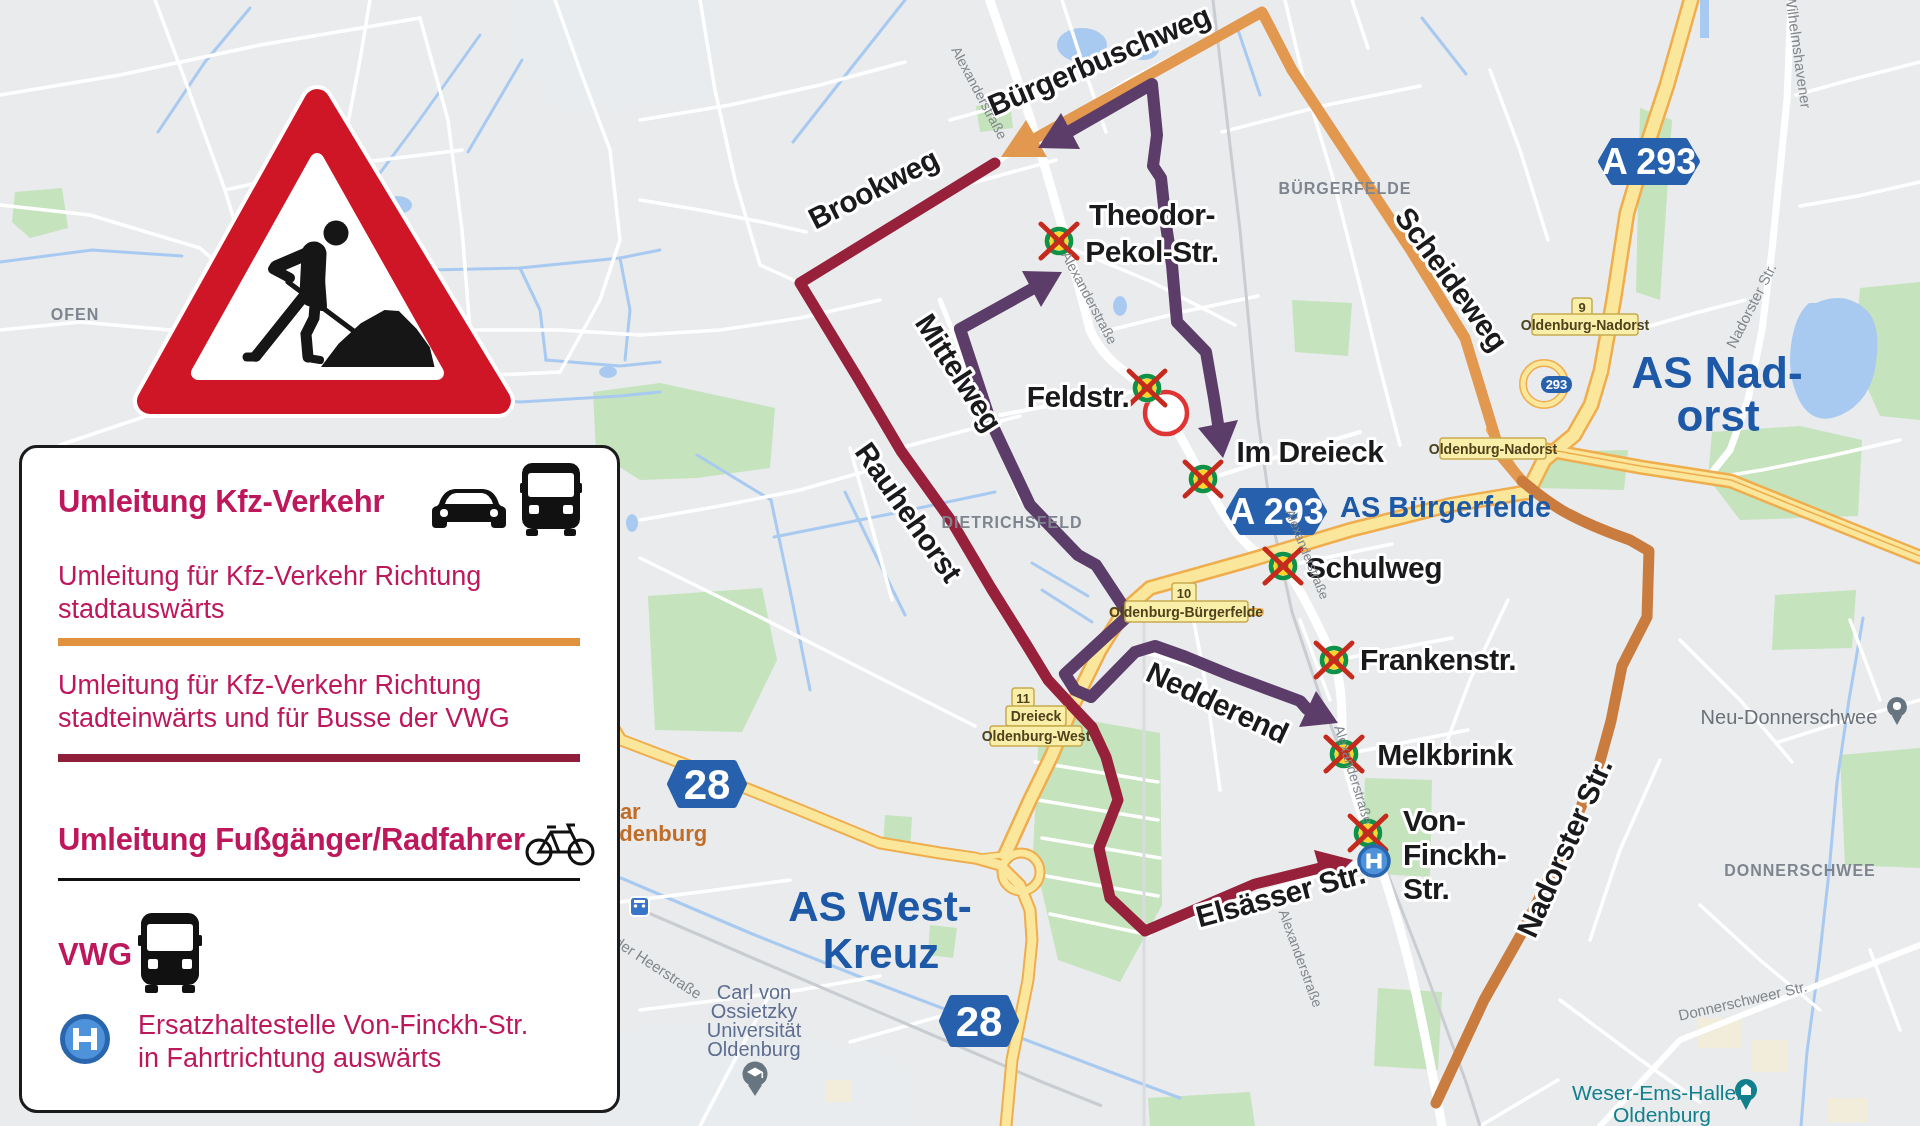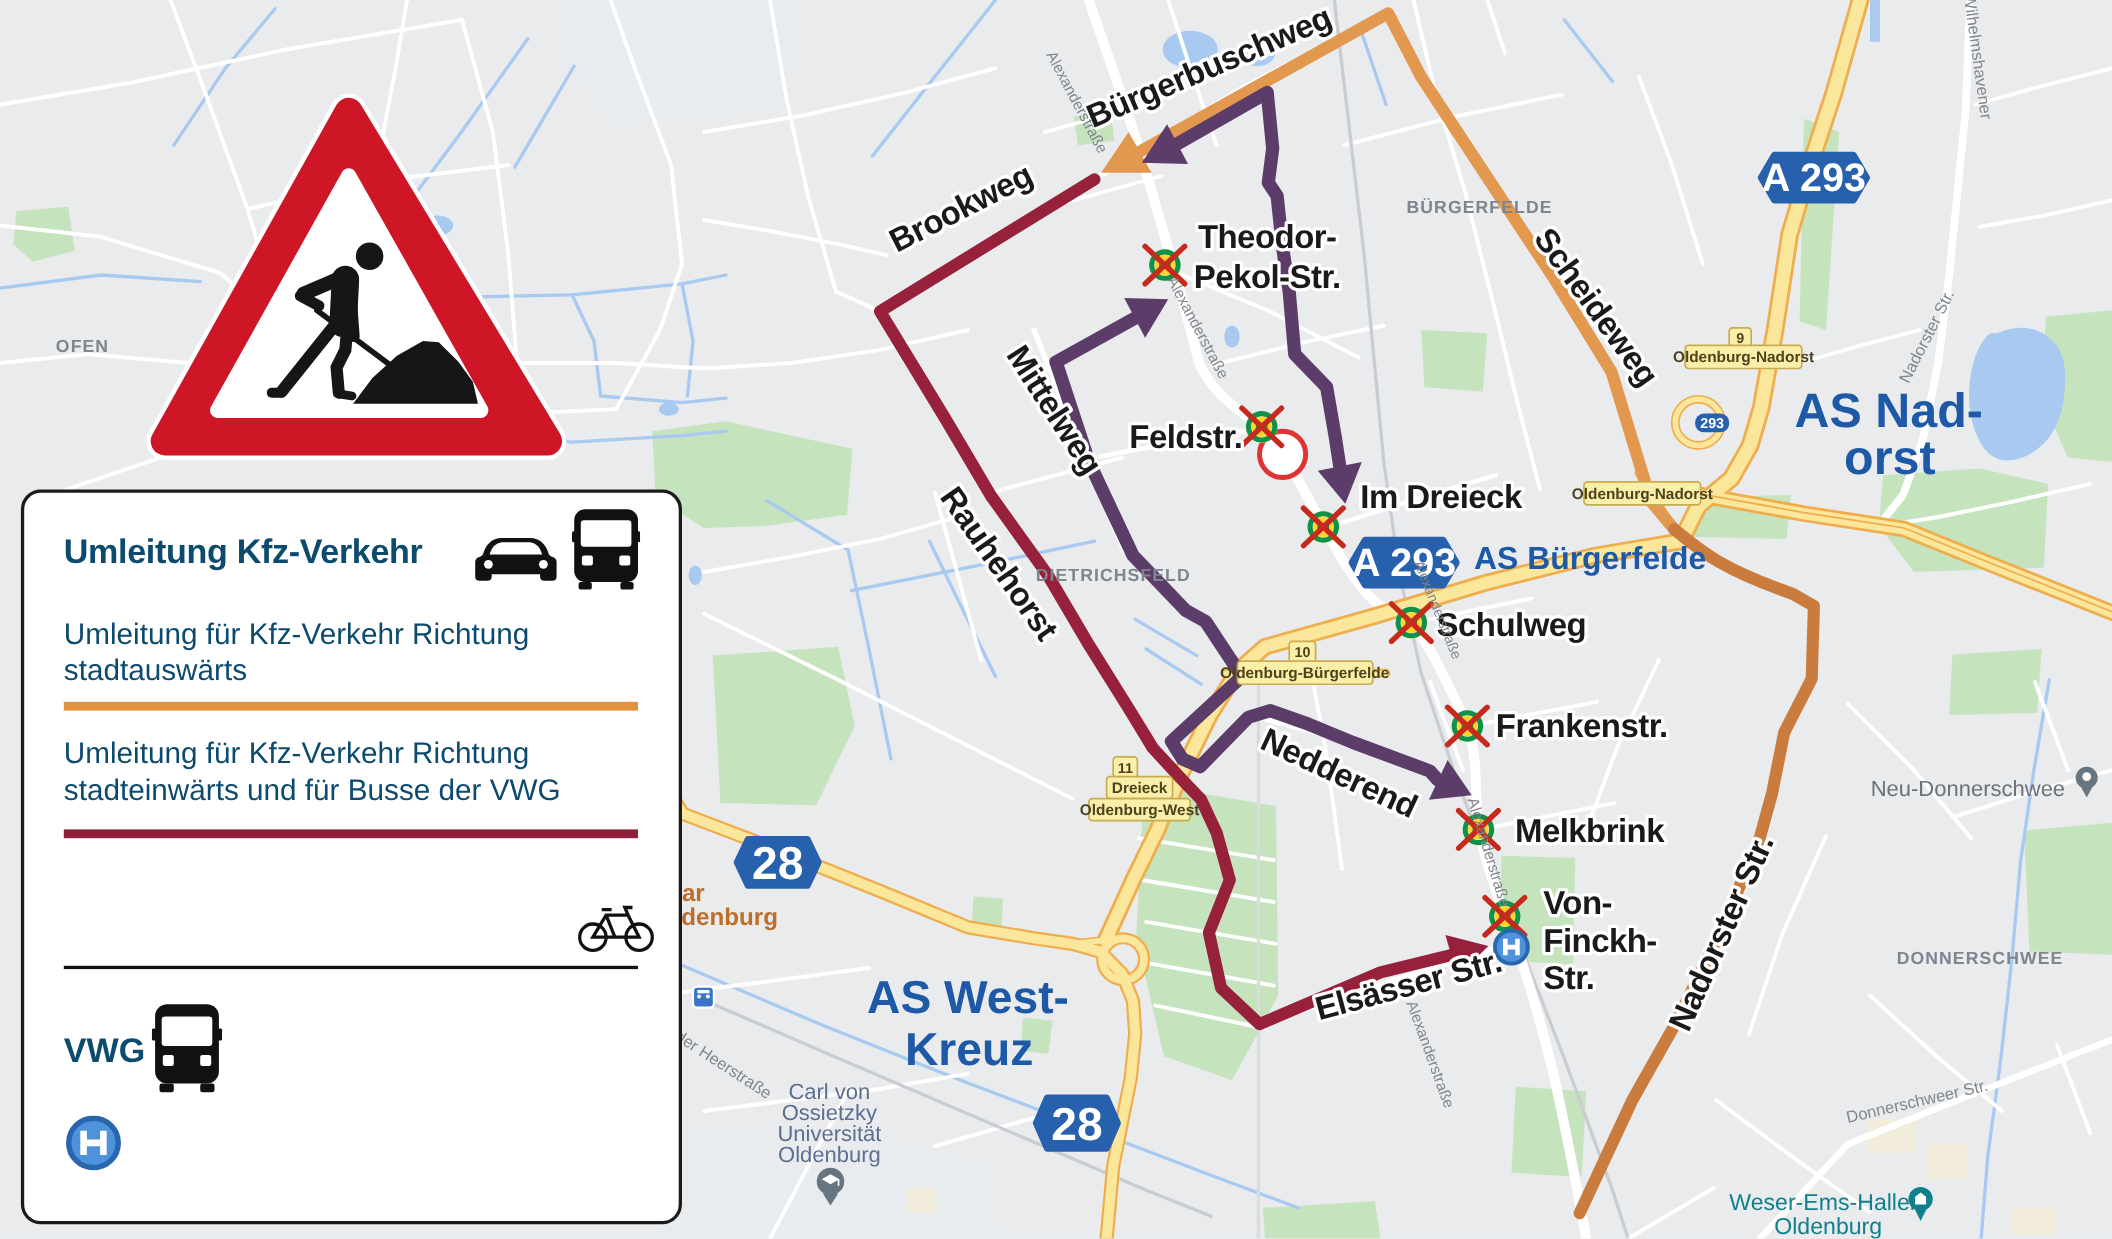--- a/index.html
+++ b/index.html
@@ -1,19 +1,19 @@
 <!DOCTYPE html>
 <html><head><meta charset="utf-8">
 <style>
 *{margin:0;padding:0;box-sizing:border-box}
 html,body{width:1920px;height:1126px;overflow:hidden}
 body{position:relative;font-family:"Liberation Sans",sans-serif;background:#E9EBED}
 #map{position:absolute;left:0;top:0}
 #legend{position:absolute;left:19px;top:445px;width:601px;height:668px;background:#fff;border:3px solid #1b1b1b;border-radius:18px;z-index:5}
-#legend .t{position:absolute;color:#0c4a6e}
+#legend .t{position:absolute;color:#be185d}
 #sign{position:absolute;left:112px;top:62px;z-index:4}
 </style></head><body>
 <svg id="map" width="1920" height="1126" viewBox="0 0 1920 1126">
 <defs>
 <g id="stop">
 <circle r="14.5" fill="#EDEFC0"></circle>
 <circle r="12" fill="none" stroke="#0E9148" stroke-width="4.6"></circle>
 <circle r="9.4" fill="#FFD42D"></circle>
 <path d="M-4,-5.5 V5.5 M4,-5.5 V5.5 M-4,0 H4" stroke="#0E9148" stroke-width="2.6" fill="none"></path>
 <path d="M-18,-17 L18,17 M18,-17 L-18,17" stroke="#C52A1C" stroke-width="4.9" stroke-linecap="round" fill="none"></path>
@@ -367,20 +367,21 @@
 <rect x="43" y="44" width="10" height="9" rx="2" fill="#fff"></rect>
 <rect x="6" y="68" width="12" height="7" rx="2" fill="#111"></rect>
 <rect x="44" y="68" width="12" height="7" rx="2" fill="#111"></rect>
 <rect x="0" y="22" width="4" height="10" rx="1.5" fill="#111"></rect>
 <rect x="58" y="22" width="4" height="10" rx="1.5" fill="#111"></rect>
 </svg>
 <div class="t" style="left:36px;top:112px;font-size:27px;line-height:33px">Umleitung für Kfz-Verkehr Richtung<br>stadtauswärts</div>
 <div class="t" style="left:36px;top:190px;width:522px;height:8px;background:#E0923F"></div>
 <div class="t" style="left:36px;top:221px;font-size:27px;line-height:33px">Umleitung für Kfz-Verkehr Richtung<br>stadteinwärts und für Busse der VWG</div>
 <div class="t" style="left:36px;top:306px;width:522px;height:8px;background:#8F1E3A"></div>
+<div class="t" style="left:36px;top:374px;font-size:31px;font-weight:bold;letter-spacing:-0.3px">Umleitung Fußgänger/Radfahrer</div>
 <svg style="position:absolute;left:503px;top:372px" width="70" height="46" viewBox="0 0 70 46">
 <g fill="none" stroke="#111" stroke-width="3">
 <circle cx="14" cy="32" r="12"></circle>
         <circle cx="56" cy="32" r="12"></circle>
 <path d="M14,32 L26,12 L46,12 L56,32 L34,32 Z M26,12 L34,32 M22,7 L31,7 M46,12 L43,5 L50,5"></path>
 </g>
 </svg>
 <div class="t" style="left:36px;top:430px;width:522px;height:3px;background:#111"></div>
 <div class="t" style="left:36px;top:489px;font-size:31px;font-weight:bold">VWG</div>
 <svg style="position:absolute;left:116px;top:462px" width="64" height="84" viewBox="0 0 64 84">
@@ -390,13 +391,14 @@
 <rect x="44" y="49" width="10" height="10" rx="2" fill="#fff"></rect>
 <rect x="7" y="75" width="13" height="8" rx="2" fill="#111"></rect>
 <rect x="44" y="75" width="13" height="8" rx="2" fill="#111"></rect>
 <rect x="0" y="25" width="4" height="11" rx="1.5" fill="#111"></rect>
 <rect x="60" y="25" width="4" height="11" rx="1.5" fill="#111"></rect>
 </svg>
 <svg style="position:absolute;left:38px;top:566px" width="50" height="50" viewBox="0 0 50 50">
 <circle cx="25" cy="25" r="22.5" fill="#4D92DB" stroke="#2A66AE" stroke-width="5"></circle>
 <path d="M16,14 V36 M34,14 V36 M16,25 H34" stroke="#fff" stroke-width="6" fill="none"></path>
 </svg>
+<div class="t" style="left:116px;top:561px;font-size:27px;line-height:33px">Ersatzhaltestelle Von-Finckh-Str.<br>in Fahrtrichtung auswärts</div>
 </div>
 
 </body></html>

